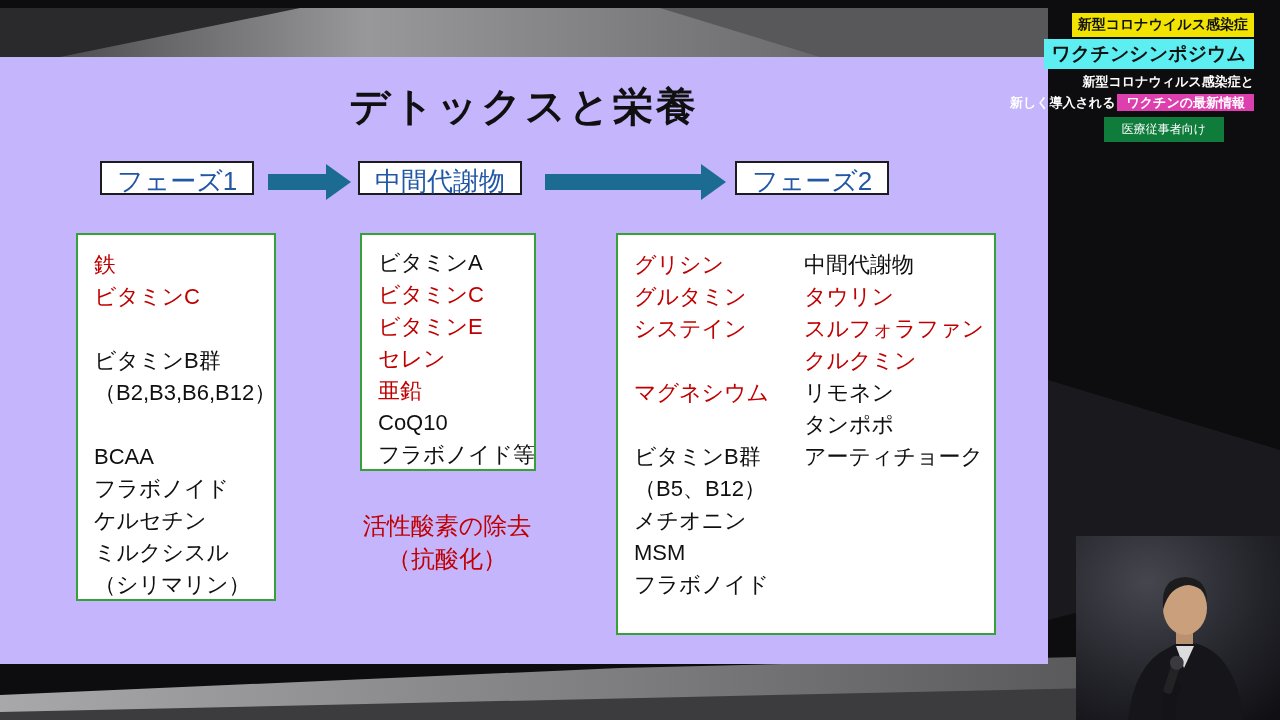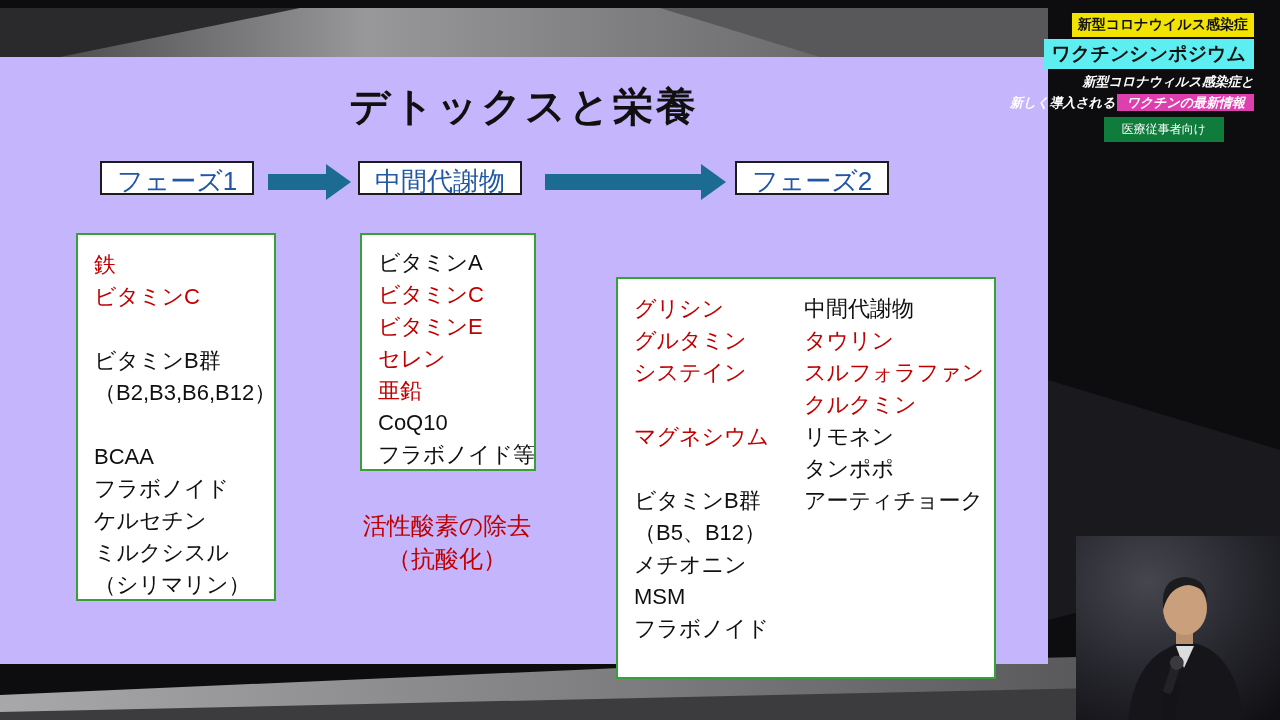--- a/index.html
+++ b/index.html
@@ -19,32 +19,32 @@
   .arrow{position:absolute;top:117px;height:16px;background:#1c6b93;}
   .arrow::after{content:"";position:absolute;right:-25px;top:-10px;width:0;height:0;
     border-left:25px solid #1c6b93;border-top:18px solid transparent;border-bottom:18px solid transparent;}
   #arrow1{left:268px;width:58px;}
   #arrow2{left:545px;width:156px;}
   .green-box{position:absolute;border:2px solid #36a136;background:#fff;font-size:22px;color:#101010;}
   .green-box .line{line-height:32px;white-space:nowrap;}
   .green-box .line.red{color:#c00000;}
   #box1{left:76px;top:176px;width:200px;height:368px;padding:14px 0 0 16px;}
   #box2{left:360px;top:176px;width:176px;height:238px;padding:12px 0 0 16px;}
-  #box3{left:616px;top:176px;width:380px;height:402px;margin-top:44px;}
+  #box3{left:616px;top:176px;width:380px;height:402px;}
   #box3 .col{position:absolute;top:14px;}
   #box3 .col.left{left:16px;}
   #box3 .col.right{left:186px;}
   .note{position:absolute;left:332px;top:452px;width:230px;text-align:center;
     color:#c00000;font-size:24px;line-height:33px;}
   
   .info{position:absolute;top:13px;right:26px;display:flex;flex-direction:column;
     align-items:flex-end;z-index:3;}
   .badge-y{background:#f2e400;color:#111;font-weight:bold;font-size:14px;padding:3px 6px;}
   .badge-c{background:#5ceef0;color:#111;font-weight:bold;font-size:19px;padding:2px 8px;margin-top:2px;}
-  .wline{color:#fff;font-weight:bold;font-size:13px;line-height:17px;margin-top:4px;white-space:nowrap;font-style:italic;}
+  .wline{color:#fff;font-weight:bold;font-size:13px;line-height:17px;margin-top:4px;white-space:nowrap;}
   .hl{background:#de3fae;padding:1px 9px;margin-left:2px;}
   .badge-g{background:#0f7c3c;color:#fff;font-size:12px;padding:4px 18px;margin-top:6px;margin-right:30px;}
   
   .speaker{position:absolute;right:0;bottom:0;width:204px;height:184px;z-index:3;overflow:hidden;}
 </style>
 </head>
 <body>
 
 <div class="frame">
 

